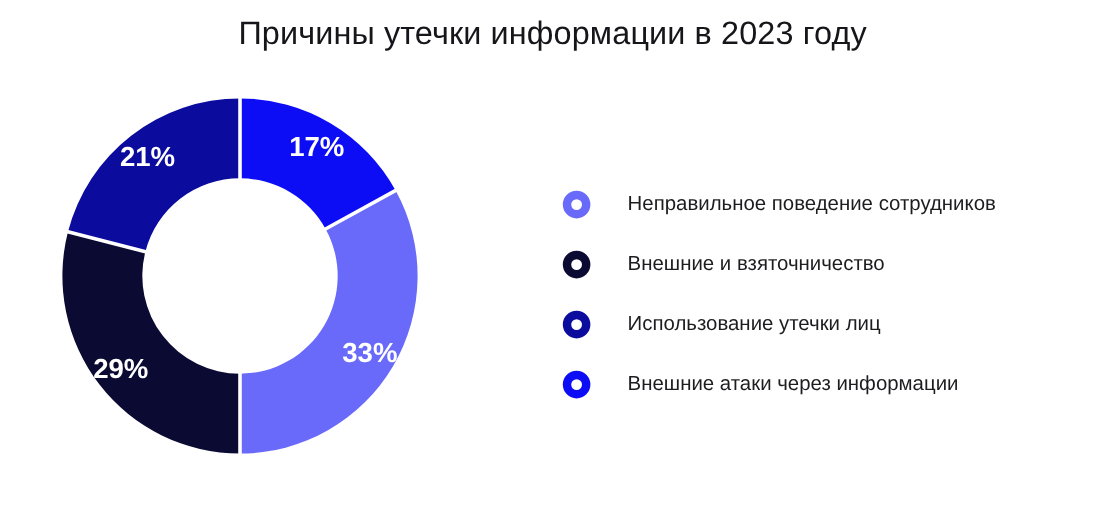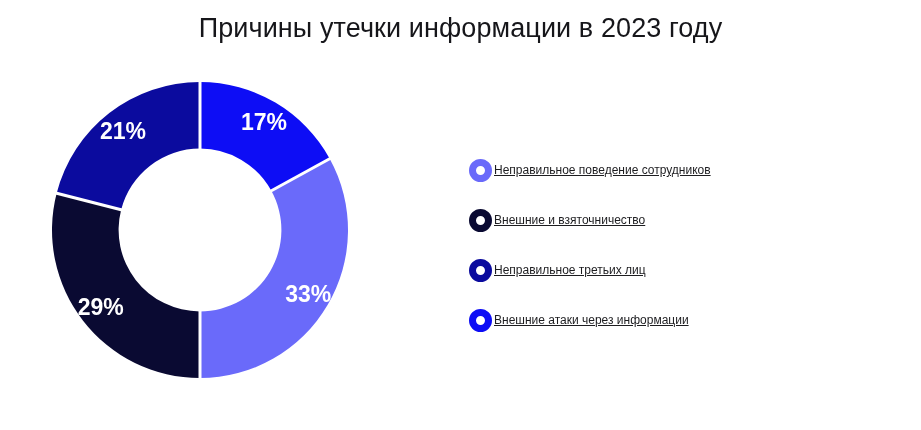--- a/index.html
+++ b/index.html
@@ -78,26 +78,25 @@
     flex: 0 0 auto;
     width: 23px;
     height: 23px;
     border-radius: 50%;
     box-sizing: border-box;
     border-width: 7px;
     border-style: solid;
     background: #ffffff;
   }
   .legend-label {
-    margin-left: 2px;
-    font-size: 12px;
+    margin-left: 31px;
+    font-size: 17px;
     color: #1d1d20;
     white-space: nowrap;
     line-height: 20px;
-    text-decoration: underline;
   }
 </style>
 </head>
 <body>
 
 <div id="chart-root">
 
   <div class="chart-title">Причины утечки информации в 2023 году</div>
 
   <div class="donut-wrap">
@@ -127,21 +126,21 @@
     <div class="legend-item">
       <span class="legend-marker" style="border-color: rgb(106, 106, 250);"></span>
       <span class="legend-label">Неправильное поведение сотрудников</span>
     </div>
     <div class="legend-item">
       <span class="legend-marker" style="border-color: rgb(10, 10, 50);"></span>
       <span class="legend-label">Внешние и взяточничество</span>
     </div>
     <div class="legend-item">
       <span class="legend-marker" style="border-color: rgb(11, 11, 158);"></span>
-      <span class="legend-label">Неправильное третьих лиц</span>
+      <span class="legend-label">Использование утечки лиц</span>
     </div>
     <div class="legend-item">
       <span class="legend-marker" style="border-color: rgb(13, 13, 245);"></span>
       <span class="legend-label">Внешние атаки через информации</span>
     </div>
   </div>
 
 </div>
 
 </body></html>

